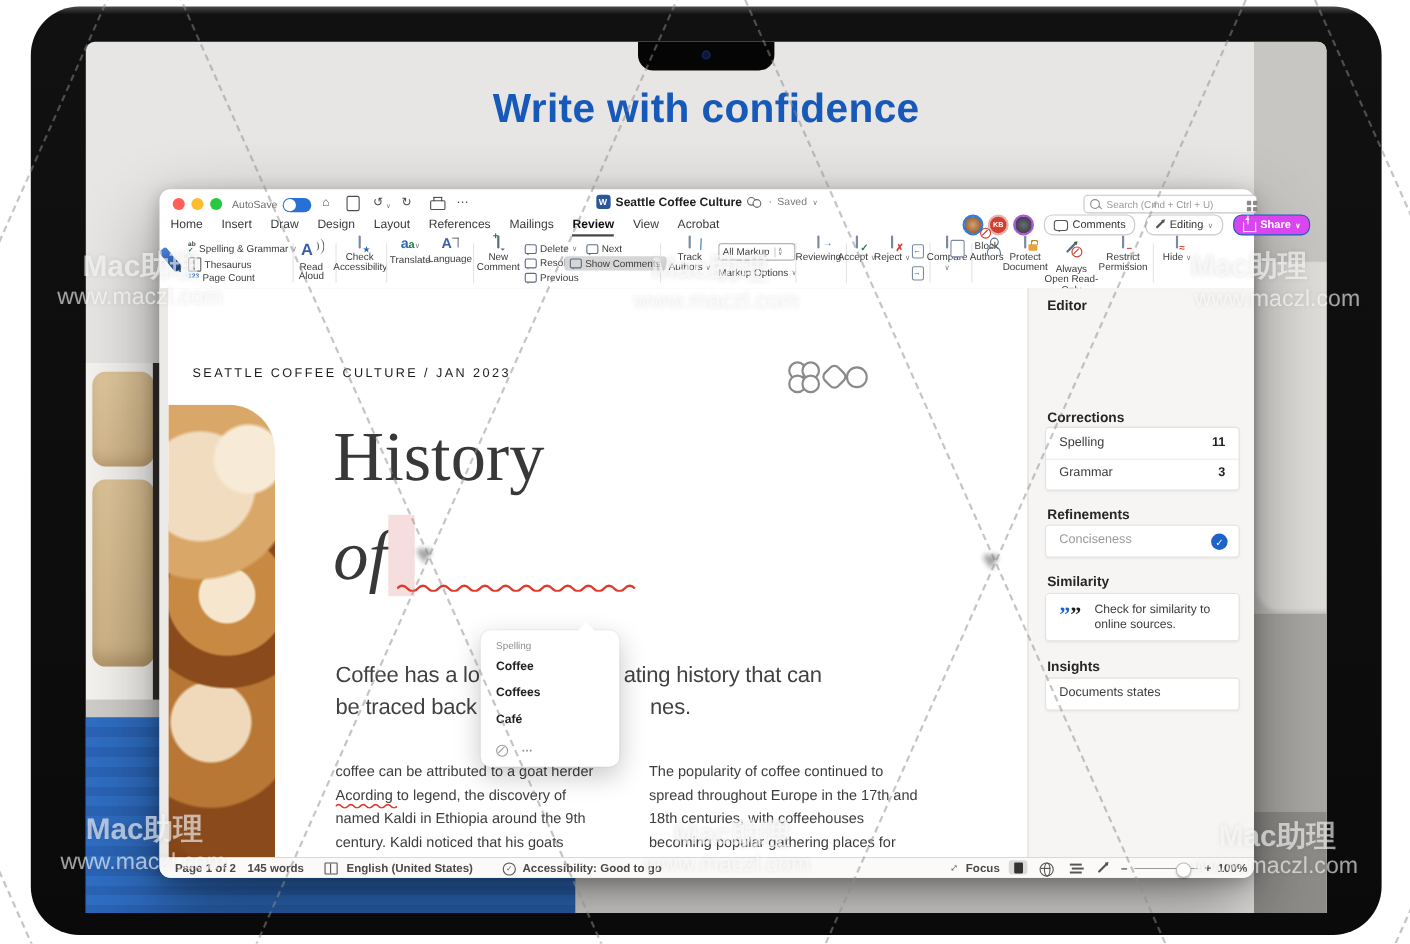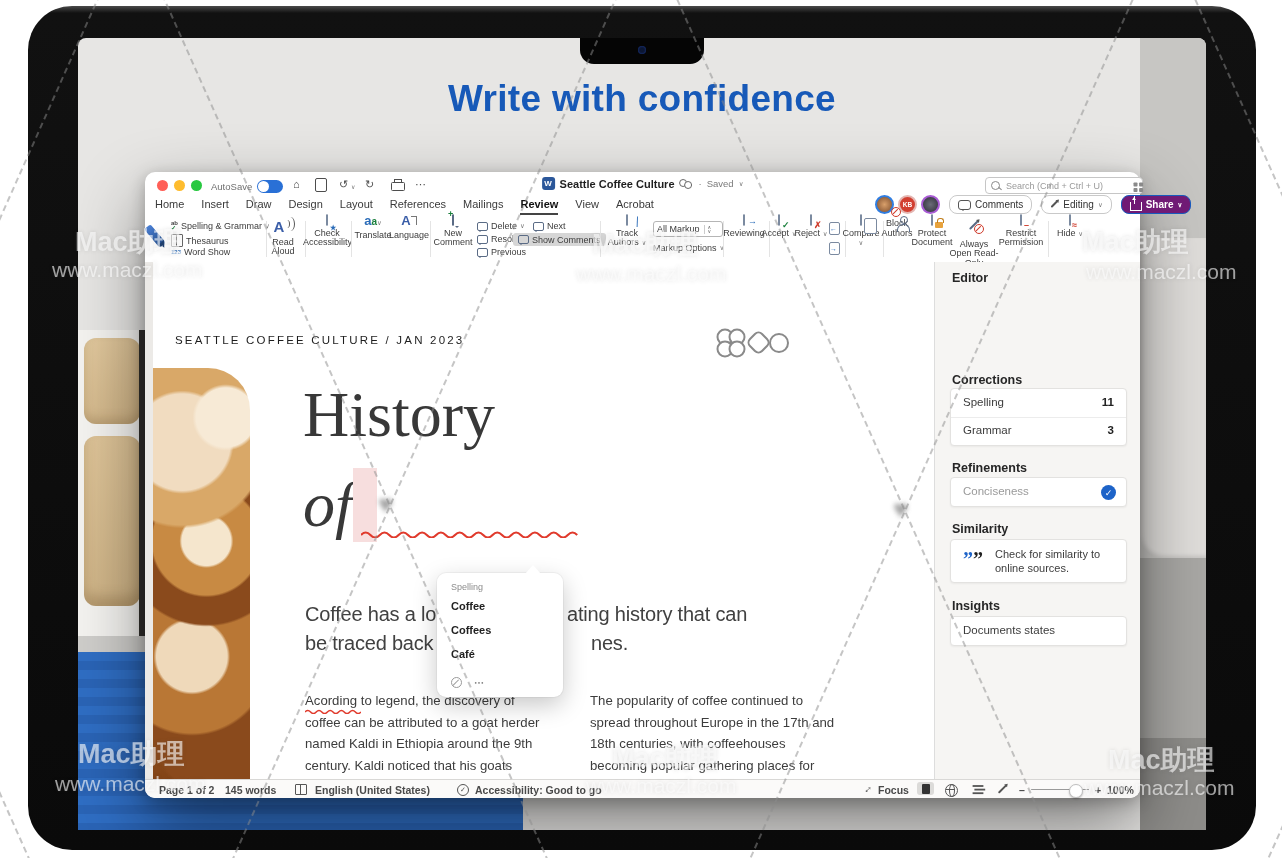--- a/index.html
+++ b/index.html
@@ -70,21 +70,21 @@
 
   
   .tabs{position:absolute;left:10px;top:26px;display:flex;gap:17px;font-size:11px;color:#3a3a3a;}
   .tab{padding-bottom:3px;}
   .tab.on{font-weight:bold;color:#111;border-bottom:2px solid #444;}
   .trc{position:absolute;top:23px;display:flex;align-items:center;}
   .av{width:15px;height:15px;border-radius:50%;border:2px solid;margin-left:4px;font-size:6.5px;font-weight:bold;
       color:#fff;display:flex;align-items:center;justify-content:center;}
   .btn{height:17px;border:1px solid #c9c9c9;border-radius:8px;background:#fff;display:flex;align-items:center;
        gap:4px;padding:0 8px;font-size:10px;color:#333;margin-left:9px;}
-  .btn.blue{background:#701a75;border-color:#185abd;color:#fff;font-weight:bold;}
+  .btn.blue{background:#d946ef;border-color:#185abd;color:#fff;font-weight:bold;}
   .bubble{width:11px;height:8px;border:1.3px solid #555;border-radius:3px;position:relative;flex:none;}
   .bubble::after{content:"";position:absolute;left:2px;bottom:-4px;border:2.5px solid transparent;border-top-color:#555;}
   .pencil{width:9px;height:2.2px;background:#555;border-radius:1px;transform:rotate(-45deg);position:relative;flex:none;}
   .pencil::after{content:"";position:absolute;right:-4px;top:-1px;border:2px solid transparent;border-left:3px solid #555;}
   .shareic{width:10px;height:8px;border:1.3px solid #fff;border-top:none;position:relative;flex:none;margin-top:3px;}
   .shareic::before{content:"";position:absolute;left:3.2px;top:-6px;width:1.4px;height:8px;background:#fff;}
   .shareic::after{content:"";position:absolute;left:1.6px;top:-7px;border:2.4px solid transparent;border-bottom:3px solid #fff;}
   .chev{font-size:6.5px;color:#777;}
   .btn.blue .chev{color:#fff;}
 
@@ -300,21 +300,21 @@
               <span class="chev">∨</span>
             </div>
             <div class="rowbtn" style="left:26px;top:18px;">
               <span class="book"></span>
               <span>Thesaurus</span>
             </div>
             <div class="rowbtn" style="left:26px;top:31px;">
               <span>
                   <span class="abc blu">123</span>
                 </span>
-              <span>Word Show</span>
+              <span>Page Count</span>
             </div>
           </div>
           <div class="sep" style="left:121px;"></div>
 
           <div class="bigbtn" style="left:117px;width:42px;">
             <span style="font-size:15px;font-weight:bold;color:#3b5ea8;">A<span class="arcs"></span></span>
             <div class="lab">Read Aloud</div>
           </div>
           <div class="sep" style="left:160px;"></div>
 
@@ -465,24 +465,24 @@
             <div class="pop-i" style="top:27px;">Coffee</div>
             <div class="pop-i" style="top:51px;">Coffees</div>
             <div class="pop-i" style="top:75px;">Café</div>
             <div class="pop-foot">
               <span class="ign"></span>
               <span style="font-weight:bold;">⋯</span>
             </div>
           </div>
 
           <div class="colp" style="left:152px;width:250px;">
+            <div>coffee can be attributed to a goat herder</div>
             <div><span style="position:relative;display:inline-block;"><span>Acording</span><svg width="56" height="5" viewBox="0 0 56 5" style="position:absolute;left:0;bottom:-2px;">
                     <path d="M0 3 q2.8 -3 5.6 0 t5.6 0 t5.6 0 t5.6 0 t5.6 0 t5.6 0 t5.6 0 t5.6 0 t5.6 0 t5.6 0" stroke="#e03a2c" stroke-width="1.5" fill="none"></path>
                   </svg></span><span> to legend, the discovery of</span></div>
-            <div>coffee can be attributed to a goat herder</div>
             <div>named Kaldi in Ethiopia around the 9th</div>
             <div>century. Kaldi noticed that his goats</div>
           </div>
           <div class="colp" style="left:437px;width:260px;">
             <div>The popularity of coffee continued to</div>
             <div>spread throughout Europe in the 17th and</div>
             <div>18th centuries, with coffeehouses</div>
             <div>becoming popular gathering places for</div>
           </div>
         </div>

